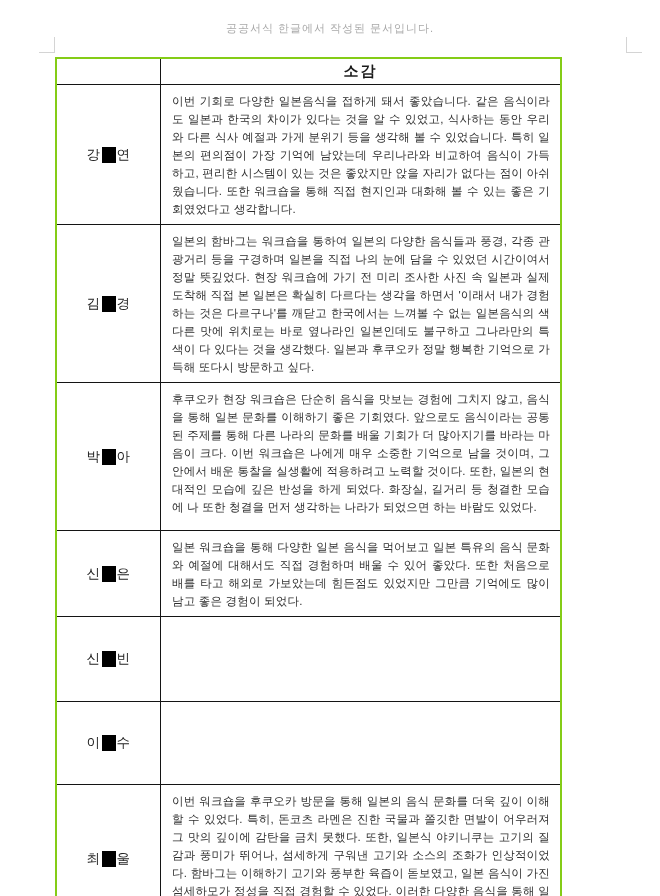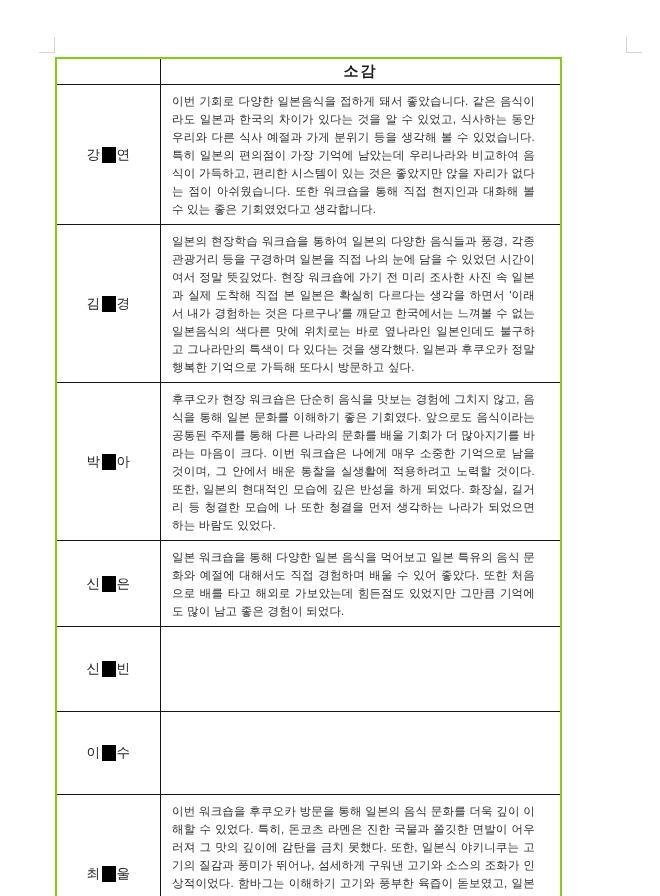--- a/index.html
+++ b/index.html
@@ -65,21 +65,21 @@
     height: 25px;
     font-size: 15px;
     font-weight: bold;
     color: #1a1a1a;
     letter-spacing: 2px;
   }
   .header-row .name-cell { height: 25px; }
 
   .text-cell {
     flex: 1;
-    padding: 7px 25px 6px 11px;
+    padding: 7px 10px 6px 11px;
     font-size: 11.5px;
     line-height: 18px;
     color: #2e2e2e;
     text-align: justify;
     word-break: break-all;
     letter-spacing: 0.2px;
   }
 
   .r1 { min-height: 115px; }
   .r2 { min-height: 132px; }
@@ -87,20 +87,21 @@
   .r4 { min-height: 77px;  }
   .r5 { min-height: 85px;  }
   .r6 { min-height: 83px;  }
   .r7 { min-height: 149px; }
 </style>
 </head>
 <body>
 
 <div class="page">
 
+  <div class="watermark">공공서식 한글에서 작성된 문서입니다.</div>
 
   <div class="crop-mark left"></div>
   <div class="crop-mark right"></div>
 
   <div class="doc-table">
 
     <div class="trow header-row">
       <div class="name-cell"></div>
       <div class="header-cell">소감</div>
     </div>
@@ -113,21 +114,21 @@
         </div>
       <div class="text-cell">이번 기회로 다양한 일본음식을 접하게 돼서 좋았습니다. 같은 음식이라도 일본과 한국의 차이가 있다는 것을 알 수 있었고, 식사하는 동안 우리와 다른 식사 예절과 가게 분위기 등을 생각해 볼 수 있었습니다. 특히 일본의 편의점이 가장 기억에 남았는데 우리나라와 비교하여 음식이 가득하고, 편리한 시스템이 있는 것은 좋았지만 앉을 자리가 없다는 점이 아쉬웠습니다. 또한 워크숍을 통해 직접 현지인과 대화해 볼 수 있는 좋은 기회였었다고 생각합니다.</div>
     </div>
 
     <div class="trow r2">
       <div class="name-cell">
           <span>김</span>
           <span class="redact"></span>
           <span>경</span>
         </div>
-      <div class="text-cell">일본의 현장학습 워크숍을 통하여 일본의 다양한 음식들과 풍경, 각종 관광거리 등을 구경하며 일본을 직접 나의 눈에 담을 수 있었던 시간이여서 정말 뜻깊었다. 현장 워크숍에 가기 전 미리 조사한 사진 속 일본과 실제 도착해 직접 본 일본은 확실히 다르다는 생각을 하면서 '이래서 내가 경험하는 것은 다르구나'를 깨닫고 한국에서는 느껴볼 수 없는 일본음식의 색다른 맛에 위치로는 바로 옆나라인 일본인데도 불구하고 그나라만의 특색이 다 있다는 것을 생각했다. 일본과 후쿠오카 정말 행복한 기억으로 가득해 또다시 방문하고 싶다.</div>
+      <div class="text-cell">일본의 함바그는 워크숍을 통하여 일본의 다양한 음식들과 풍경, 각종 관광거리 등을 구경하며 일본을 직접 나의 눈에 담을 수 있었던 시간이여서 정말 뜻깊었다. 현장 워크숍에 가기 전 미리 조사한 사진 속 일본과 실제 도착해 직접 본 일본은 확실히 다르다는 생각을 하면서 '이래서 내가 경험하는 것은 다르구나'를 깨닫고 한국에서는 느껴볼 수 없는 일본음식의 색다른 맛에 위치로는 바로 옆나라인 일본인데도 불구하고 그나라만의 특색이 다 있다는 것을 생각했다. 일본과 후쿠오카 정말 행복한 기억으로 가득해 또다시 방문하고 싶다.</div>
     </div>
 
     <div class="trow r3">
       <div class="name-cell">
           <span>박</span>
           <span class="redact"></span>
           <span>아</span>
         </div>
       <div class="text-cell">후쿠오카 현장 워크숍은 단순히 음식을 맛보는 경험에 그치지 않고, 음식을 통해 일본 문화를 이해하기 좋은 기회였다. 앞으로도 음식이라는 공통된 주제를 통해 다른 나라의 문화를 배울 기회가 더 많아지기를 바라는 마음이 크다. 이번 워크숍은 나에게 매우 소중한 기억으로 남을 것이며, 그 안에서 배운 통찰을 실생활에 적용하려고 노력할 것이다. 또한, 일본의 현대적인 모습에 깊은 반성을 하게 되었다. 화장실, 길거리 등 청결한 모습에 나 또한 청결을 먼저 생각하는 나라가 되었으면 하는 바람도 있었다.</div>
     </div>

